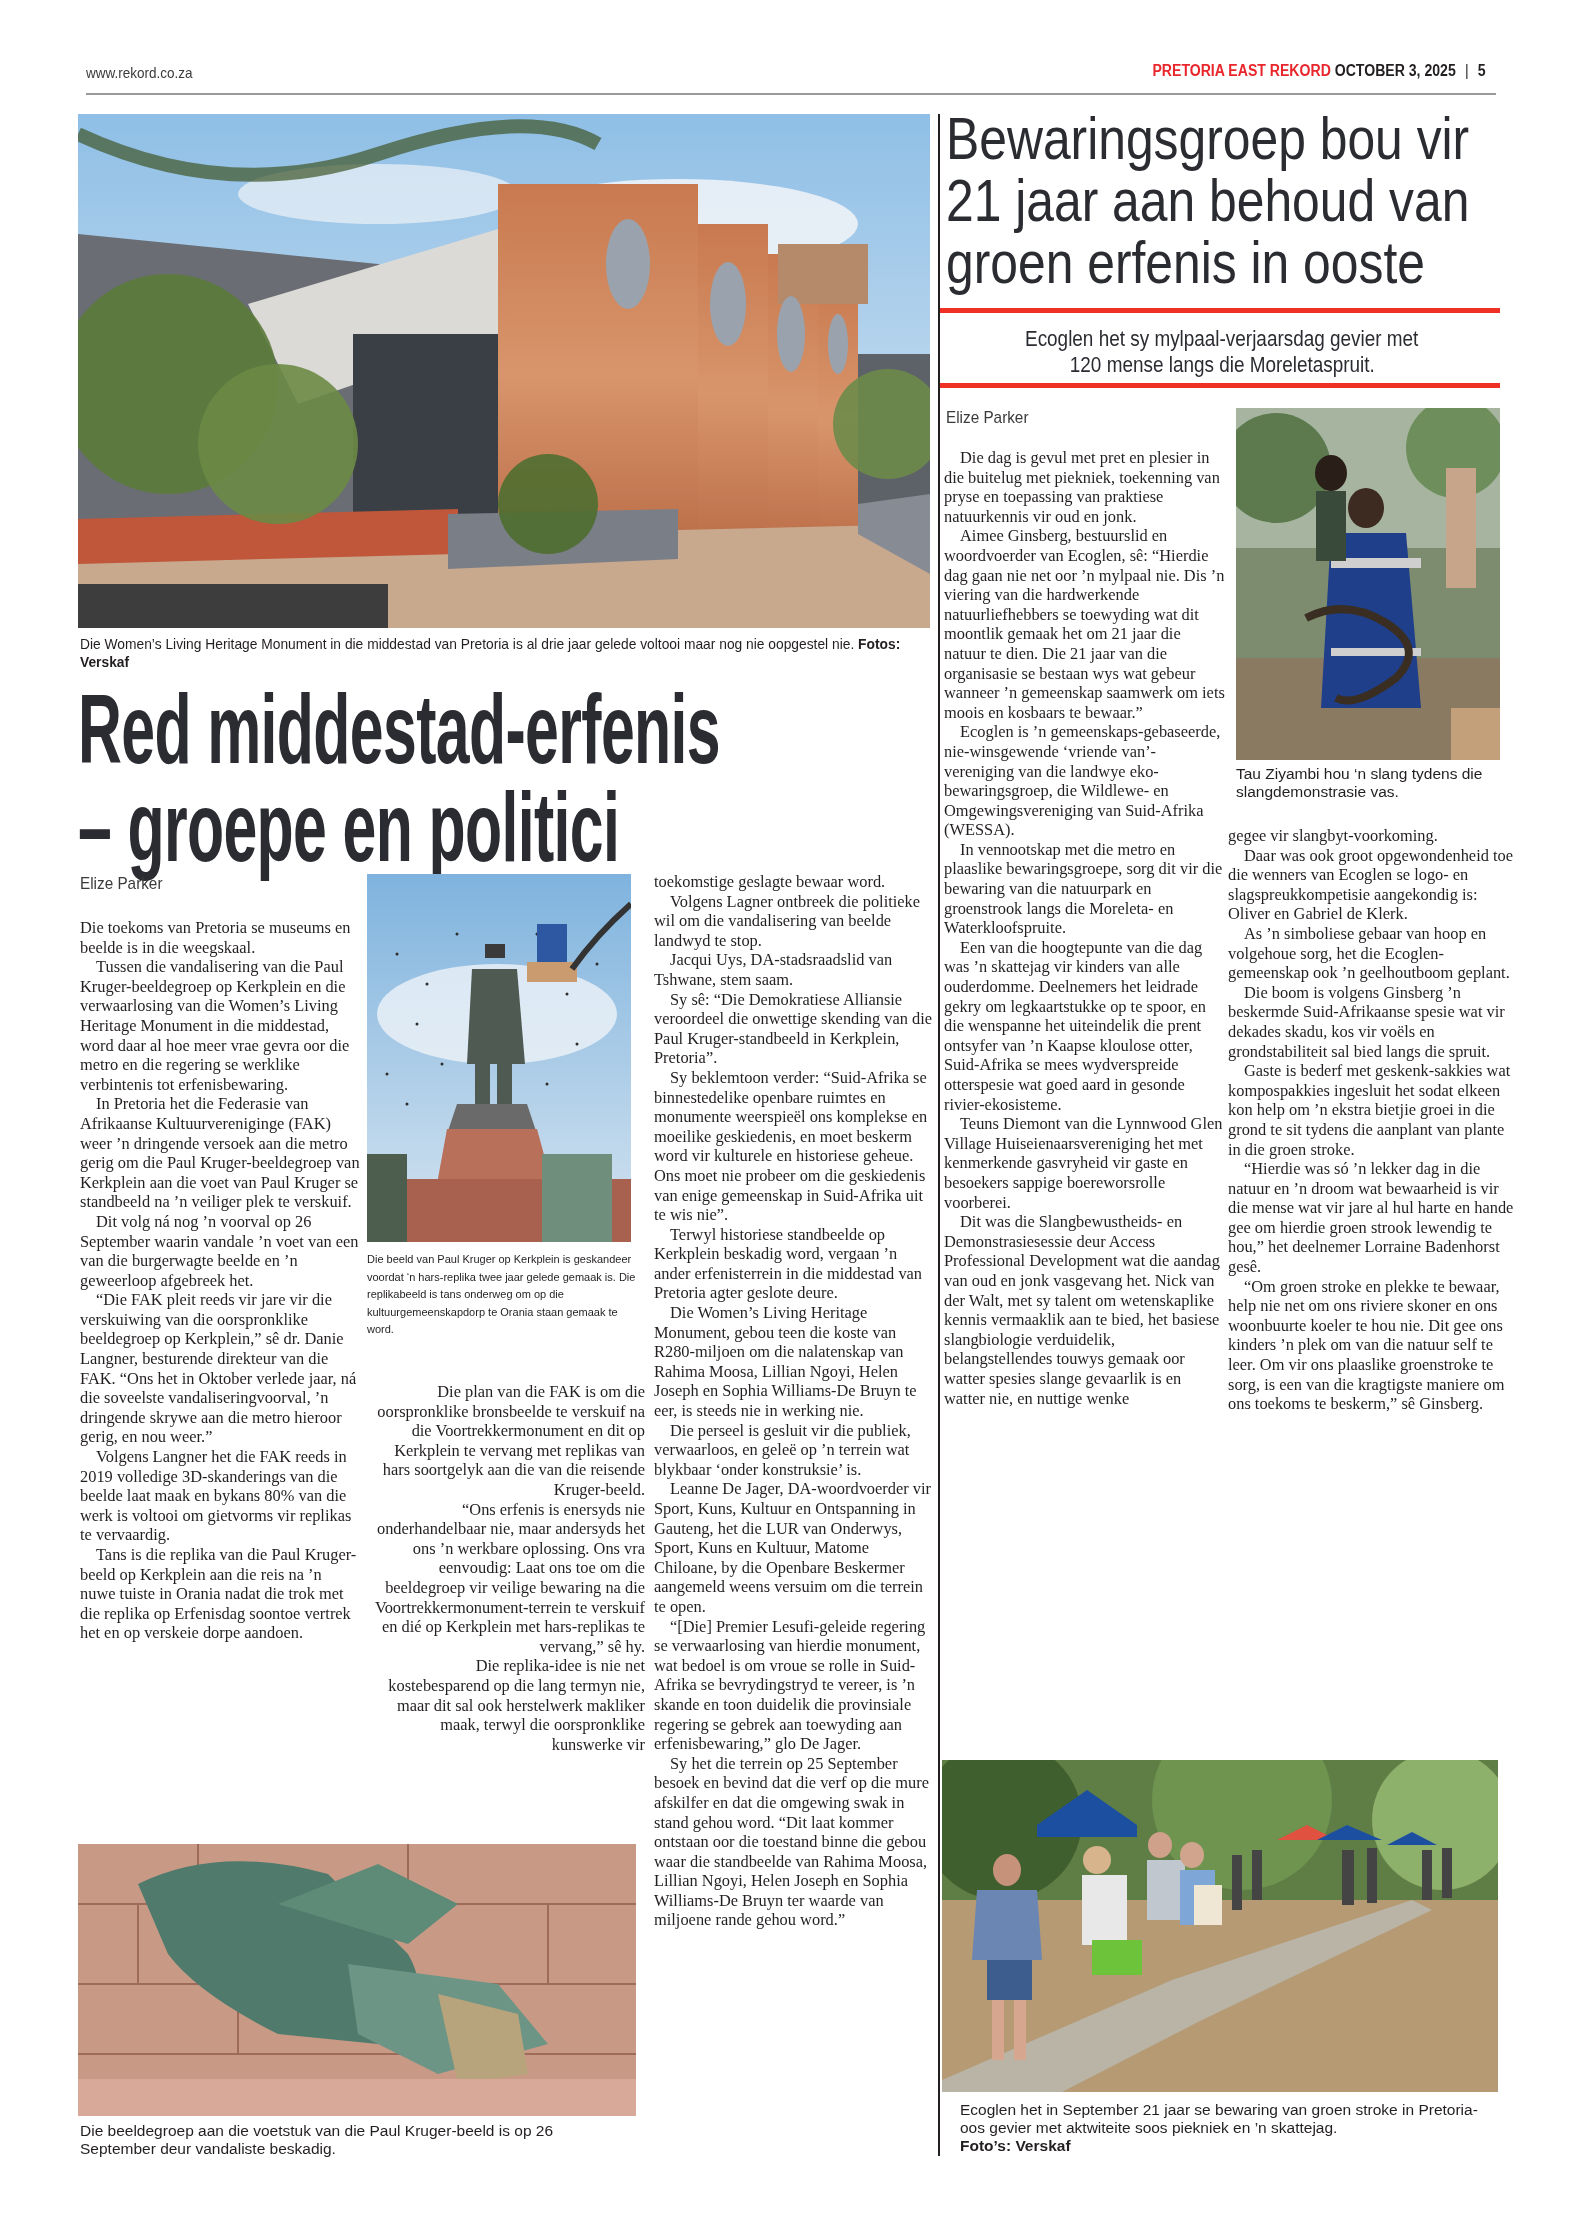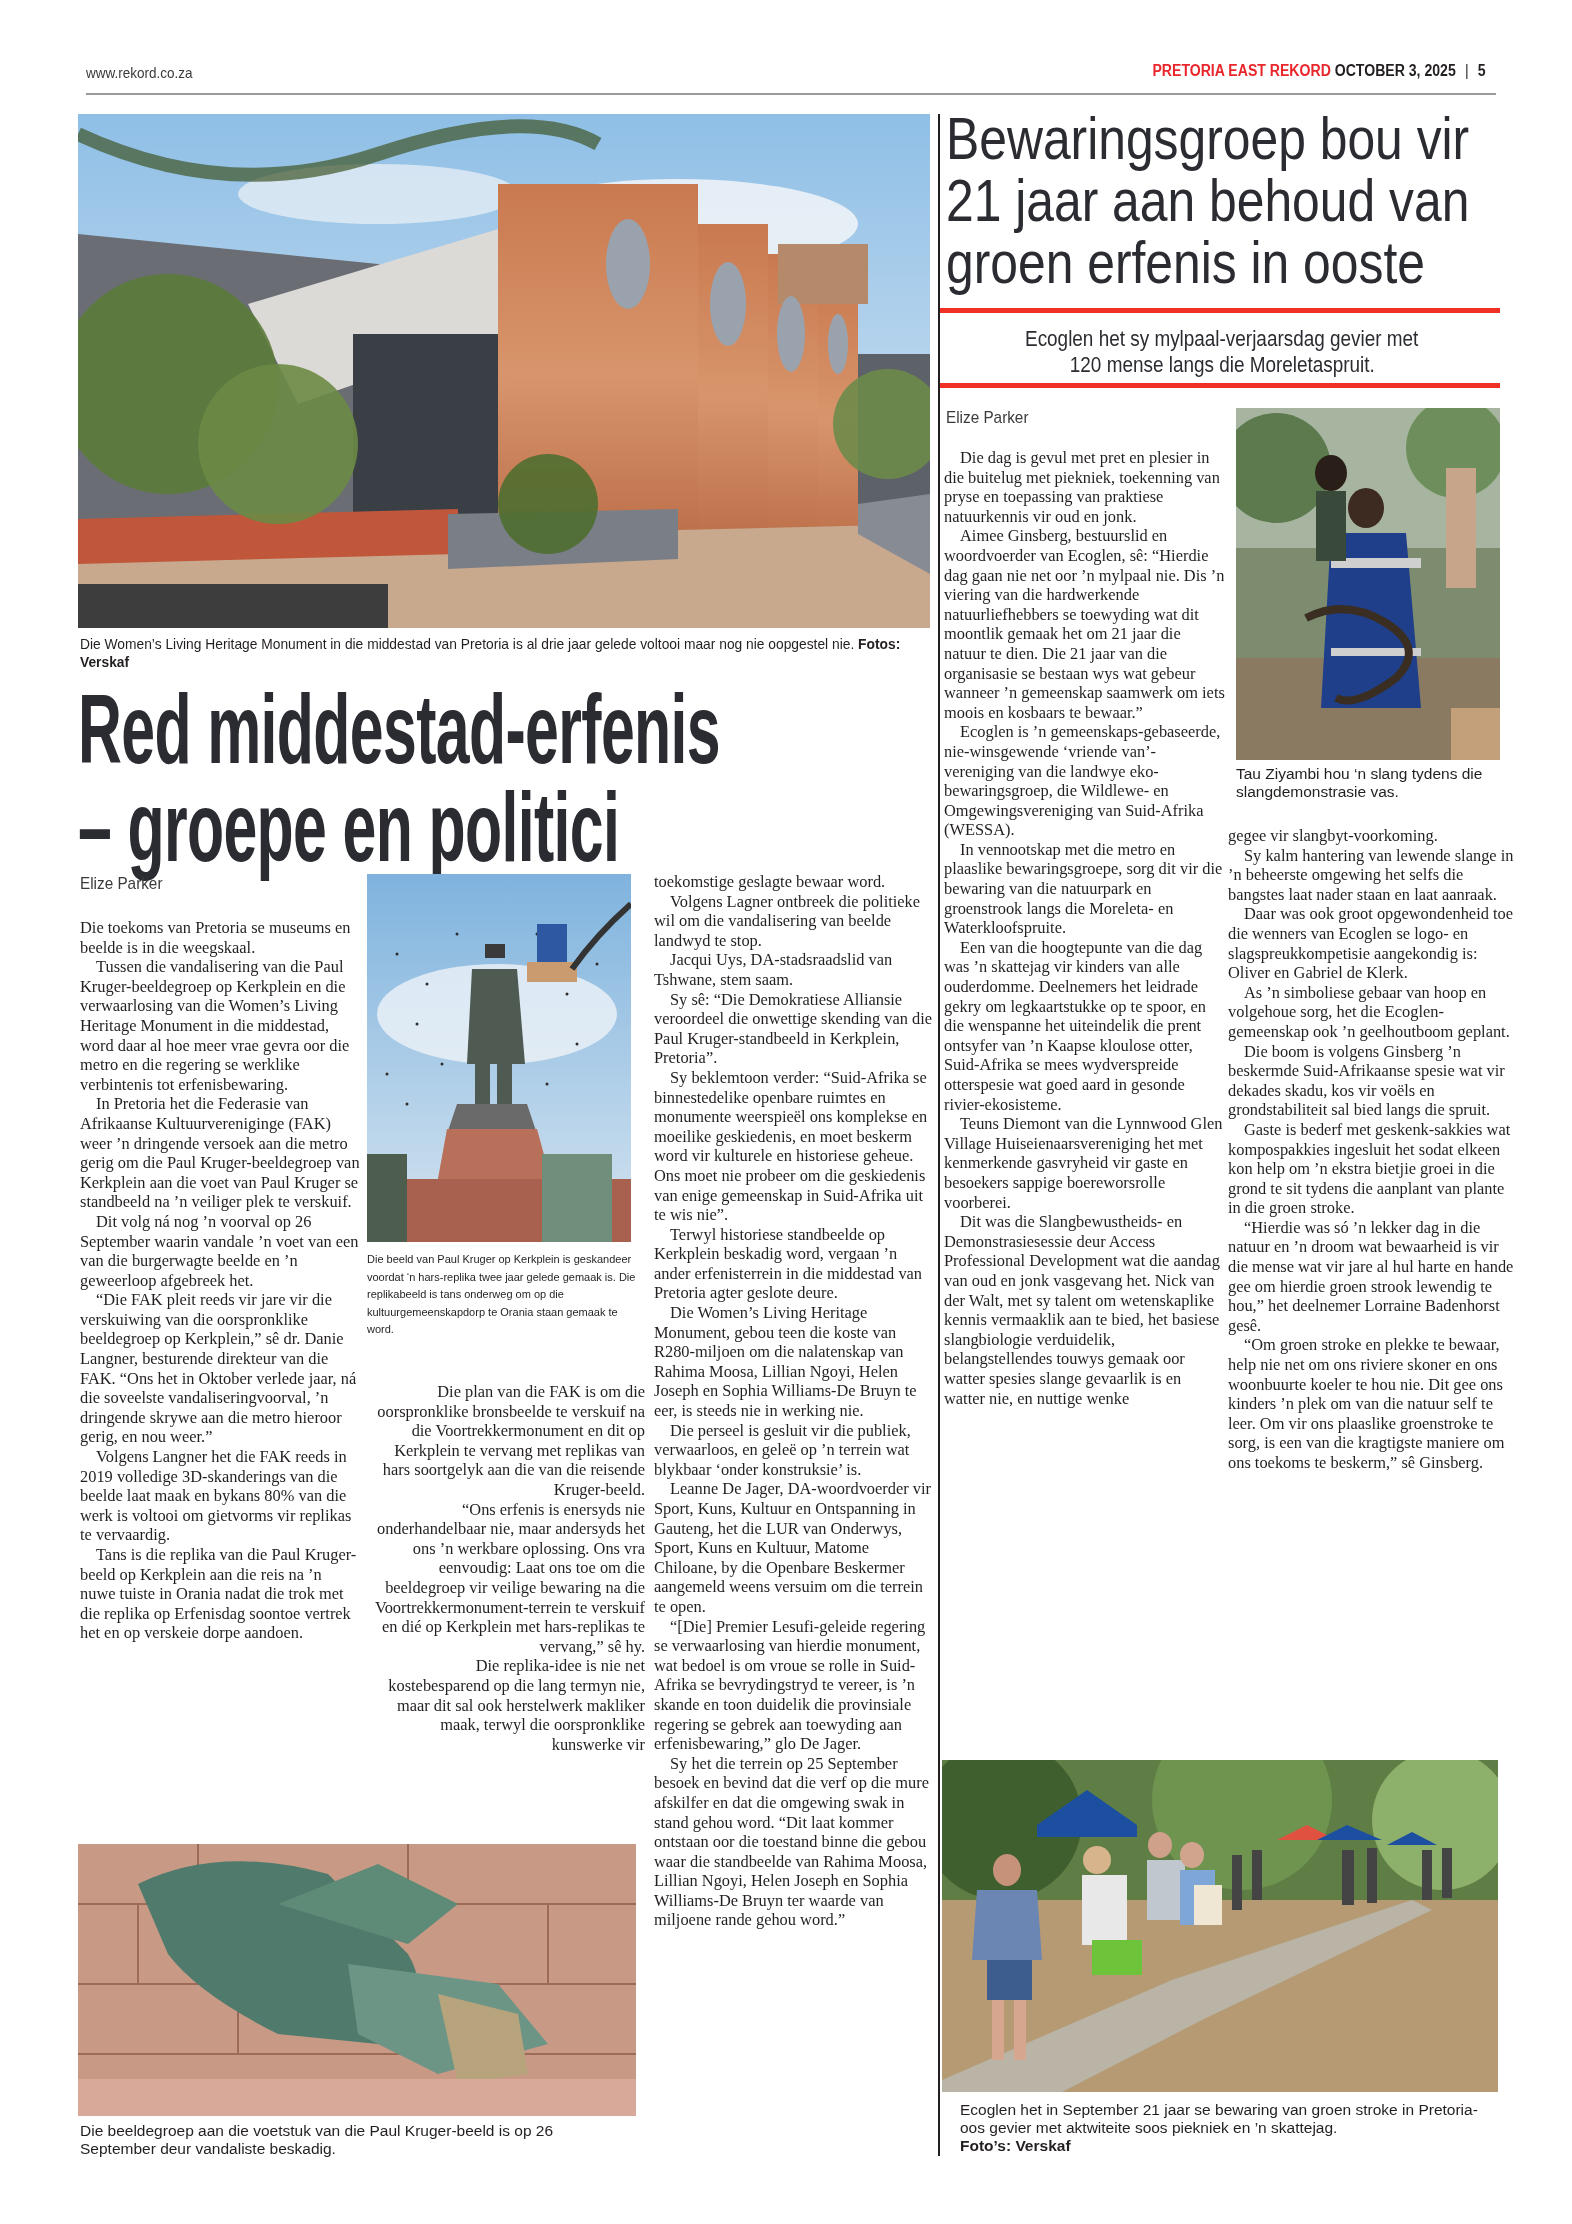--- a/index.html
+++ b/index.html
@@ -247,21 +247,20 @@
     <ellipse cx="95" cy="65" rx="16" ry="18" fill="#2a1e18"></ellipse>
     <rect x="80" y="83" width="30" height="70" fill="#3a4a3a"></rect>
     <rect x="210" y="60" width="30" height="120" fill="#c7a58a"></rect>
     <rect x="215" y="300" width="49" height="52" fill="#c4a07a"></rect>
   </svg>
 </div>
 <div class="abs sans caption" style="left:1236px; top:765px; width:270px; font-size:15.5px; line-height:18px;">Tau Ziyambi hou ‘n slang tydens die slangdemonstrasie vas.</div>
 
 <div class="abs serif col" style="left:1228px; top:826px; width:286px;">
   <p class="first">gegee vir slangbyt-voorkoming.</p>
-  <p>Sy kalm hantering van lewende slange in ’n beheerste omgewing het selfs die bangstes laat nader staan en laat aanraak.</p>
   <p>Daar was ook groot opgewondenheid toe die wenners van Ecoglen se logo- en slagspreukkompetisie aangekondig is: Oliver en Gabriel de Klerk.</p>
   <p>As ’n simboliese gebaar van hoop en volgehoue sorg, het die Ecoglen-gemeenskap ook ’n geelhoutboom geplant.</p>
   <p>Die boom is volgens Ginsberg ’n beskermde Suid-Afrikaanse spesie wat vir dekades skadu, kos vir voëls en grondstabiliteit sal bied langs die spruit.</p>
   <p>Gaste is bederf met geskenk-sakkies wat kompospakkies ingesluit het sodat elkeen kon help om ’n ekstra bietjie groei in die grond te sit tydens die aanplant van plante in die groen stroke.</p>
   <p>“Hierdie was só ’n lekker dag in die natuur en ’n droom wat bewaarheid is vir die mense wat vir jare al hul harte en hande gee om hierdie groen strook lewendig te hou,” het deelnemer Lorraine Badenhorst gesê.</p>
   <p>“Om groen stroke en plekke te bewaar, help nie net om ons riviere skoner en ons woonbuurte koeler te hou nie. Dit gee ons kinders ’n plek om van die natuur self te leer. Om vir ons plaaslike groenstroke te sorg, is een van die kragtigste maniere om ons toekoms te beskerm,” sê Ginsberg.</p>
 </div>
 
 <div class="abs photo" style="left:942px; top:1760px; width:556px; height:332px;">
   <svg viewBox="0 0 556 332" preserveAspectRatio="none">

